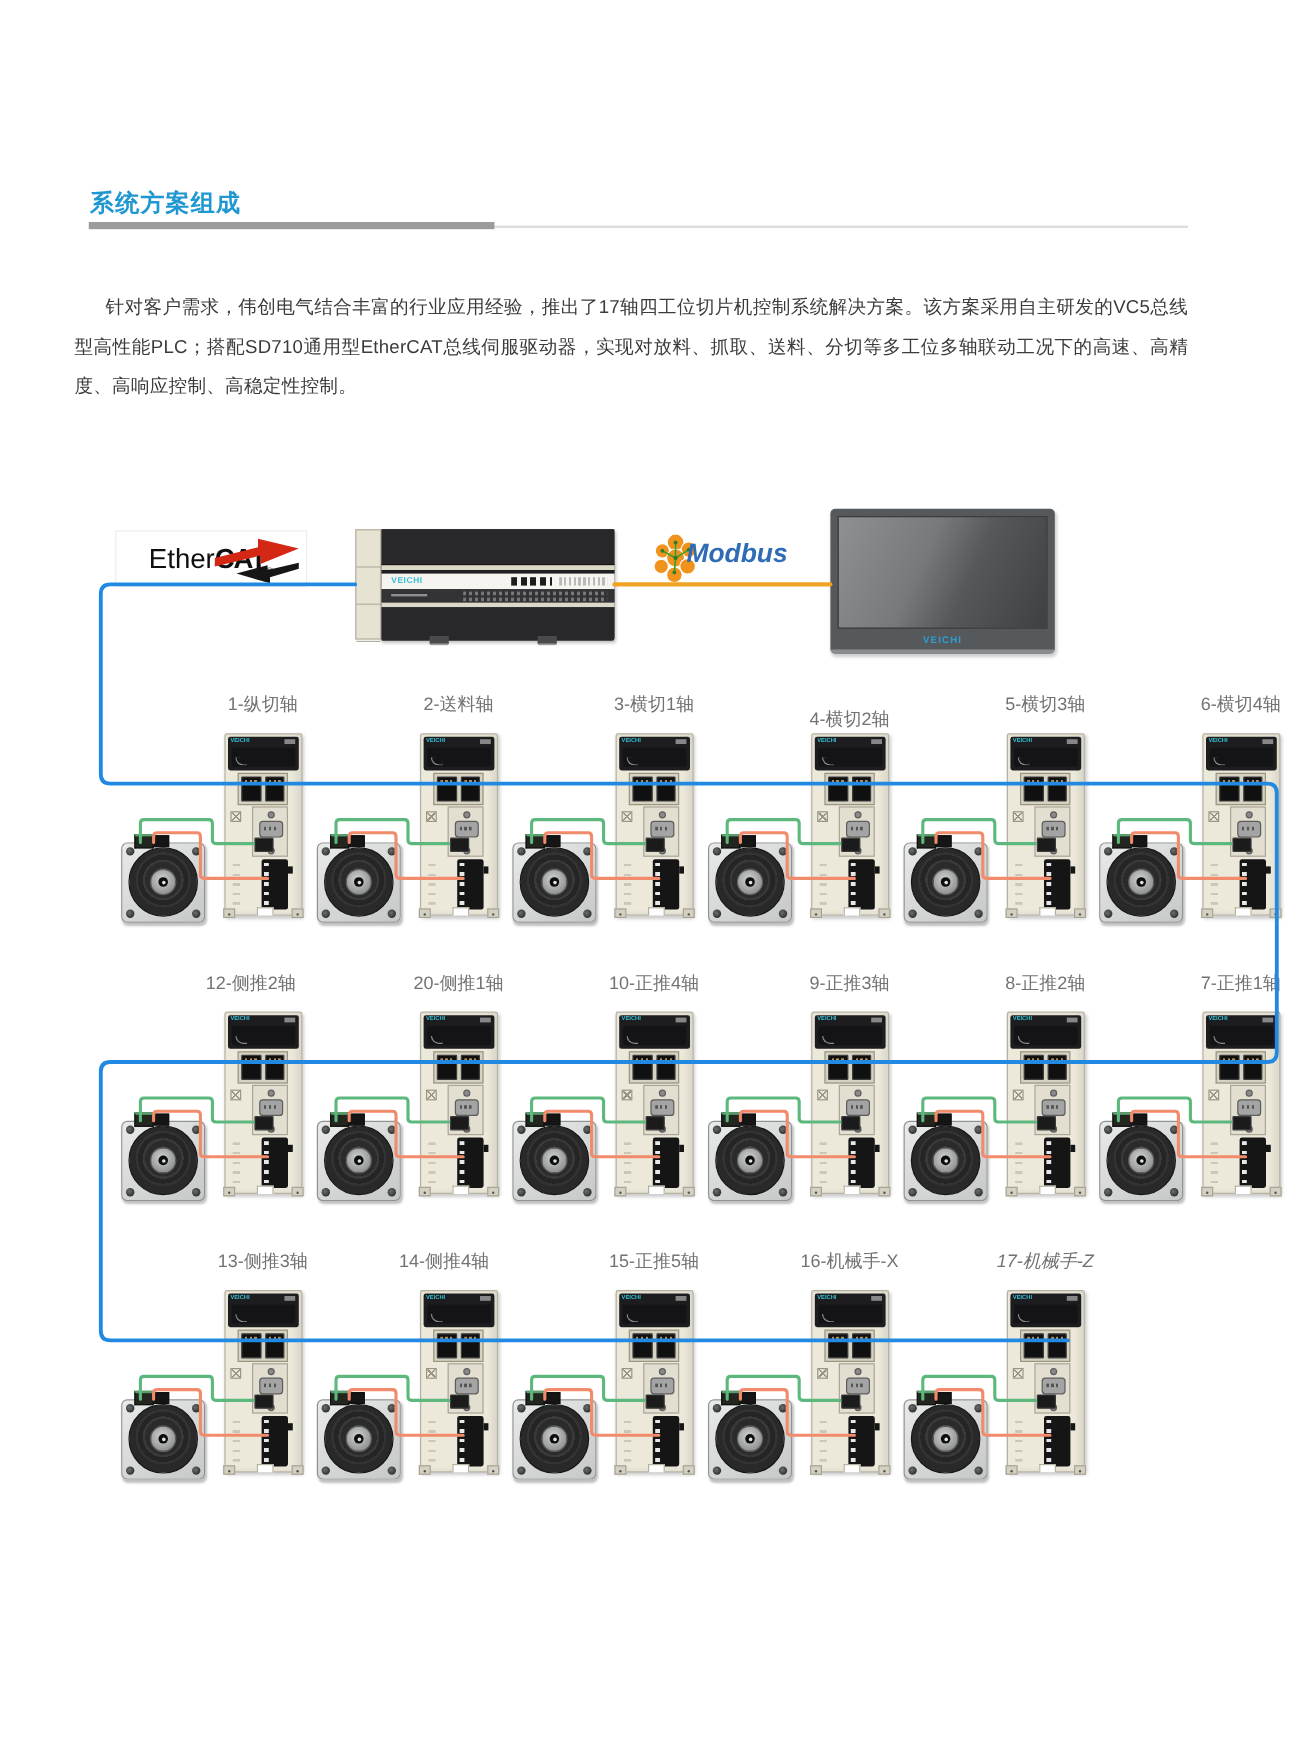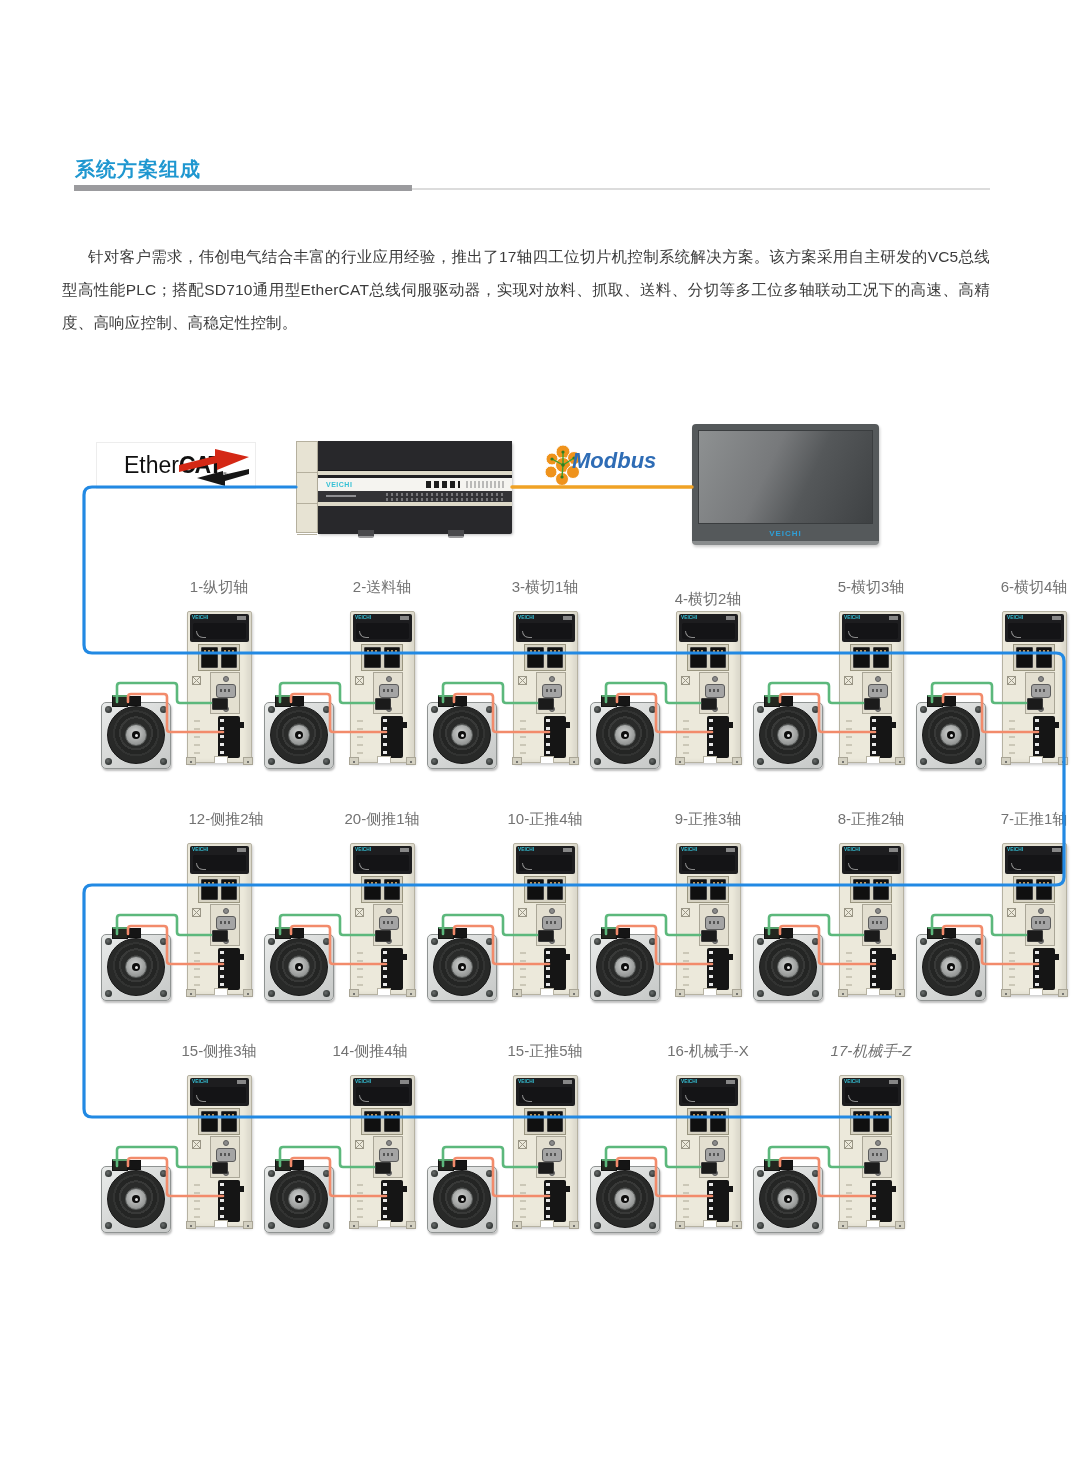--- a/index.html
+++ b/index.html
@@ -481,21 +481,21 @@
       <div class="d-dashes"></div>
       <div class="d-notch"></div>
       <span class="d-tab tl"></span>
       <span class="d-tab tr"></span>
     </div>
     <svg class="unit-wires" width="151" height="160" viewBox="0 0 151 160">
       <path class="wire-green" d="M16 91 L16 75 Q16 72 19 72 L73 72 Q76 72 76 75 L76 89 Q76 92 79 92 L110 92"></path>
       <path class="wire-orange" d="M27 91 L27 86 Q27 83 30 83 L63 83 Q66 83 66 86 L66 118 Q66 121 69 121 L122 121"></path>
     </svg>
   </div>
-      <div class="axis-label" style="left: 156px; top: 810px;">12-侧推2轴</div>
+      <div class="axis-label" style="left: 139px; top: 810px;">12-侧推2轴</div>
       <div class="unit" style="left: 101px; top: 843px;">
     <div class="motor">
       <span class="m-conn m-conn-a"></span>
       <span class="m-conn m-conn-b"></span>
       <span class="m-bolt b1"></span>
       <span class="m-bolt b2"></span>
       <span class="m-bolt b3"></span>
       <span class="m-bolt b4"></span>
       <div class="m-body">
         <div class="m-hub">
@@ -739,21 +739,21 @@
       <div class="d-dashes"></div>
       <div class="d-notch"></div>
       <span class="d-tab tl"></span>
       <span class="d-tab tr"></span>
     </div>
     <svg class="unit-wires" width="151" height="160" viewBox="0 0 151 160">
       <path class="wire-green" d="M16 91 L16 75 Q16 72 19 72 L73 72 Q76 72 76 75 L76 89 Q76 92 79 92 L110 92"></path>
       <path class="wire-orange" d="M27 91 L27 86 Q27 83 30 83 L63 83 Q66 83 66 86 L66 118 Q66 121 69 121 L122 121"></path>
     </svg>
   </div>
-      <div class="axis-label" style="left: 149px; top: 1042px;">15-侧推3轴</div>
+      <div class="axis-label" style="left: 149px; top: 1042px;">13-侧推3轴</div>
       <div class="unit" style="left: 101px; top: 1075px;">
     <div class="motor">
       <span class="m-conn m-conn-a"></span>
       <span class="m-conn m-conn-b"></span>
       <span class="m-bolt b1"></span>
       <span class="m-bolt b2"></span>
       <span class="m-bolt b3"></span>
       <span class="m-bolt b4"></span>
       <div class="m-body">
         <div class="m-hub">

